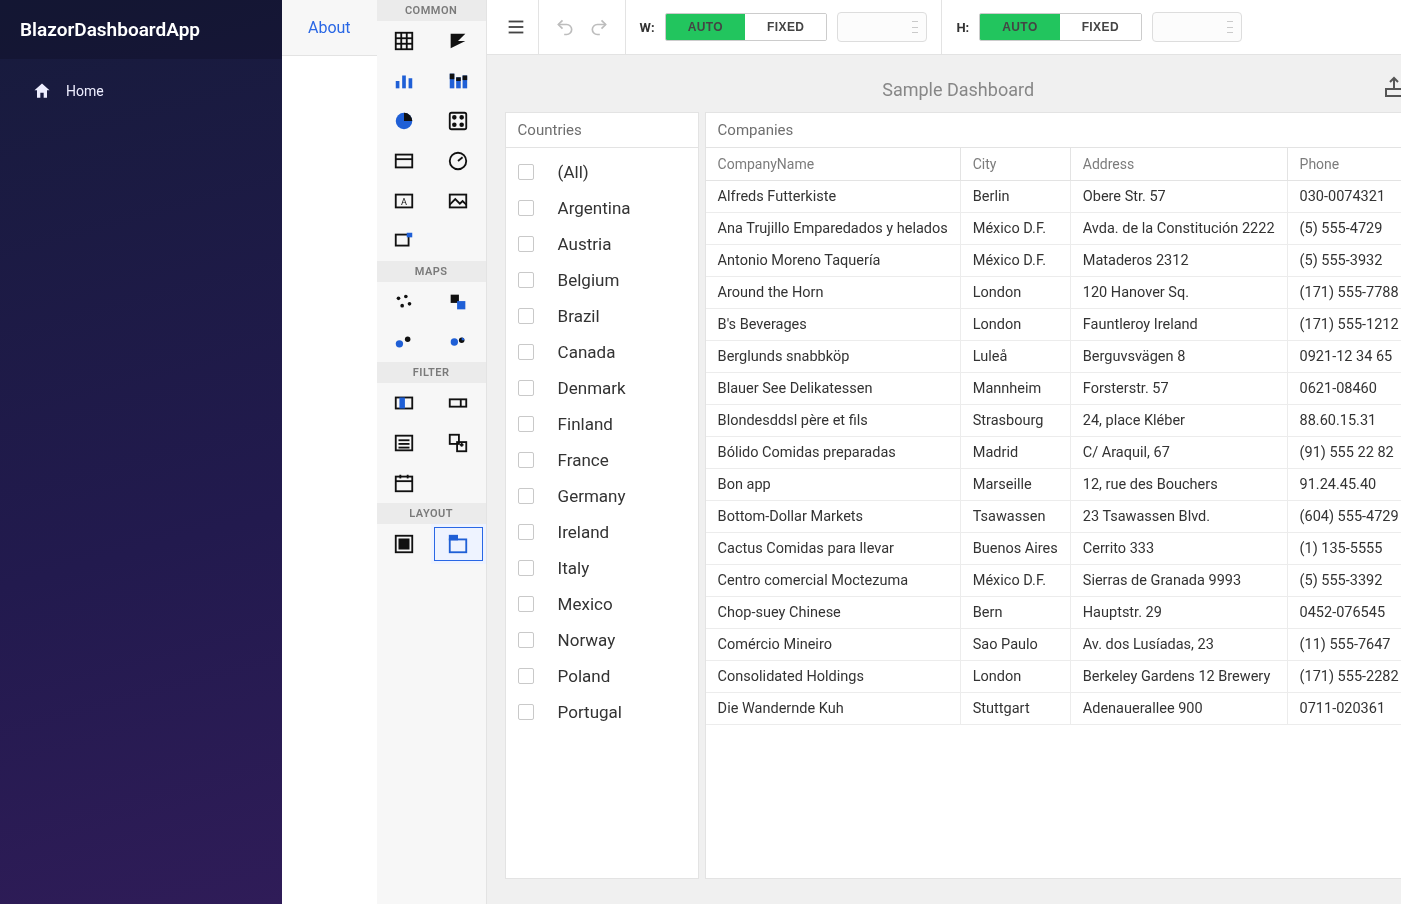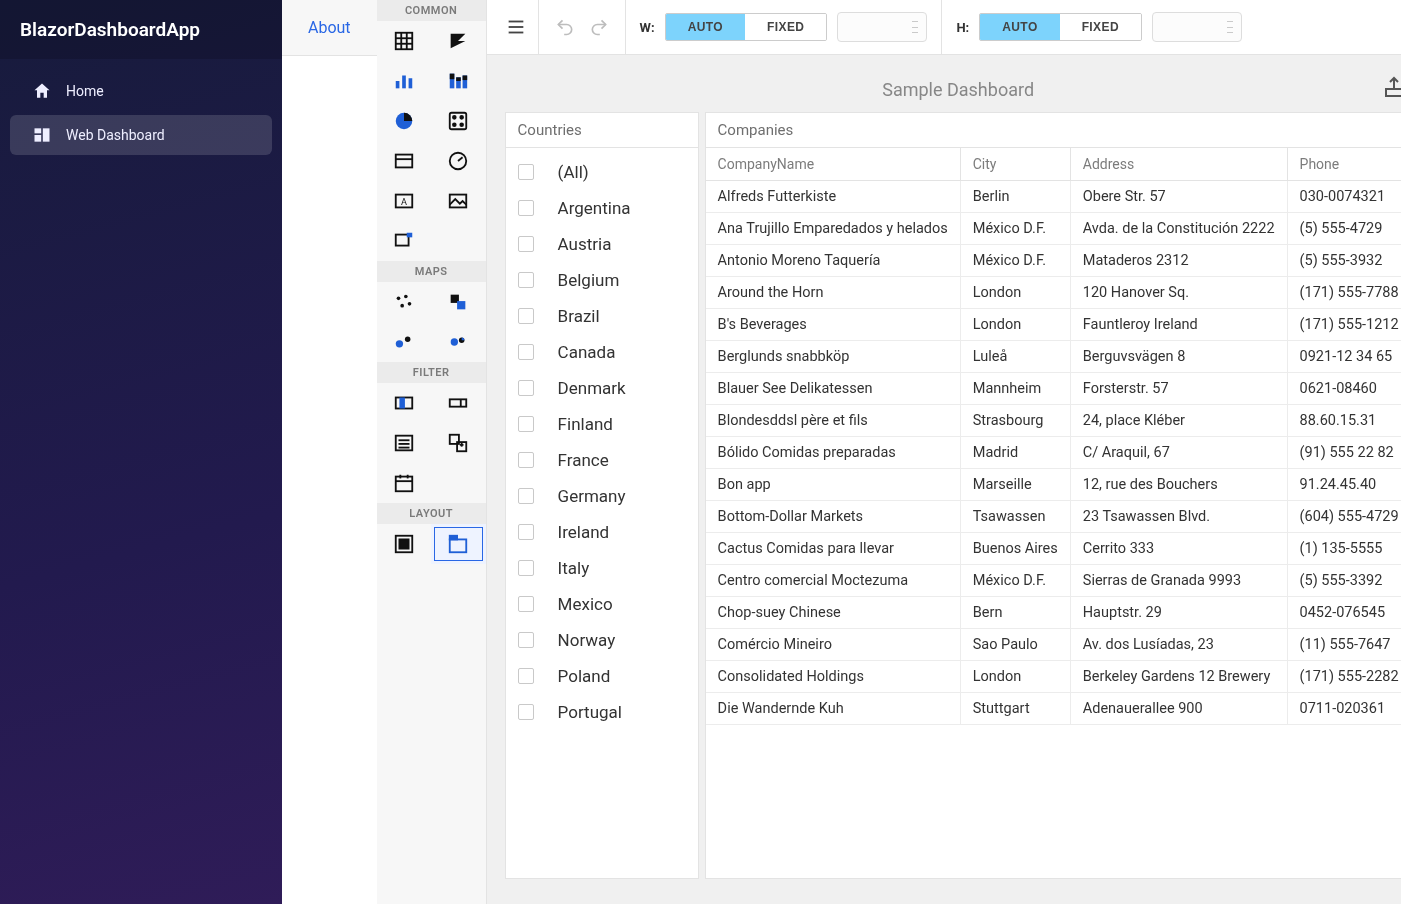--- a/index.html
+++ b/index.html
@@ -73,21 +73,21 @@
   .toolbar .seg + .seg { border-left: 1px solid #e3e3e3; }
   .toolbar .histbtn { width: 24px; height: 24px; color: #bdbdbd; cursor: pointer; display:flex; align-items:center; justify-content:center;}
   .toolbar .dim-label { font-weight: 700; font-size: 13px; }
   .toolbar .toggle {
     display: inline-flex; border: 1px solid #ccc; border-radius: 2px; overflow: hidden;
   }
   .toolbar .toggle button {
     border: none; background: #fff; padding: 6px 22px; font-size: 12px; font-weight: 700; letter-spacing: 0.4px;
     cursor: pointer; color: #444;
   }
-  .toolbar .toggle button.active { background: #7dd3fc; }
+  .toolbar .toggle button.active { background: #22c55e; }
   .toolbar .spinbox {
     width: 90px; height: 30px; border: 1px solid #ddd; border-radius: 4px;
     background: #fcfcfc; position: relative;
   }
   .toolbar .spinbox::after {
     content: ""; position: absolute; right: 6px; top: 4px; bottom: 4px; width: 10px;
     background:
       linear-gradient(#aaa,#aaa) center/6px 1px no-repeat,
       linear-gradient(#aaa,#aaa) center top 4px/6px 1px no-repeat,
       linear-gradient(#aaa,#aaa) center bottom 4px/6px 1px no-repeat;
@@ -158,30 +158,20 @@
 
 <aside class="sidebar">
   <div class="brand">BlazorDashboardApp</div>
   <div class="nav-item">
     <span class="icon">
       <svg viewBox="0 0 24 24" fill="currentColor">
           <path d="M12 3l9 8h-3v9h-4v-6h-4v6H6v-9H3z"></path>
         </svg>
     </span>
     <span>Home</span>
-  </div>
-  <div class="nav-item active">
-    <span class="icon">
-      <svg viewBox="0 0 24 24" fill="currentColor">
-          <rect x="3" y="4" width="8" height="6"></rect>
-          <rect x="3" y="12" width="8" height="8"></rect>
-          <rect x="13" y="4" width="8" height="16"></rect>
-        </svg>
-    </span>
-    <span>Web Dashboard</span>
   </div>
 </aside>
 
 <div class="main">
 
   <div class="topbar">
     <span class="about">About</span>
   </div>
 
   <div class="workspace">

